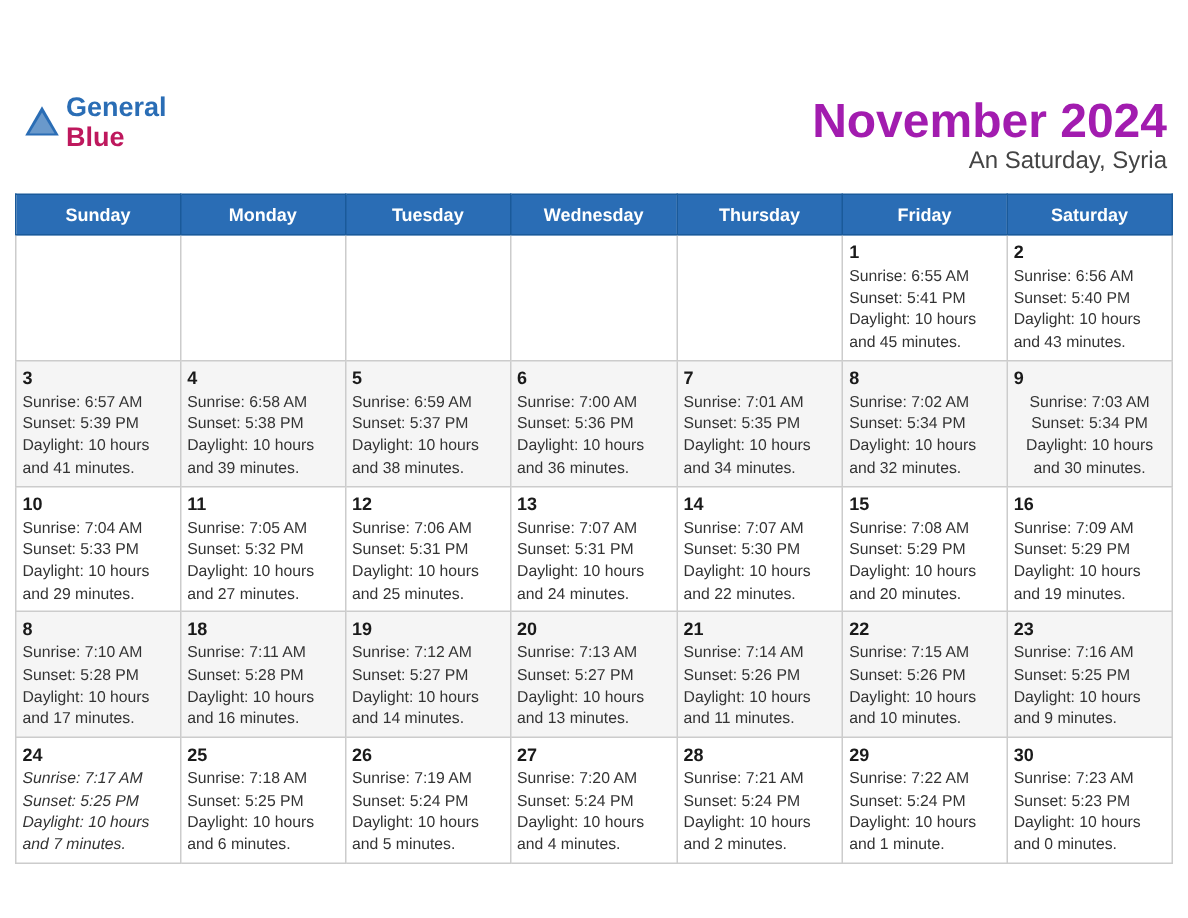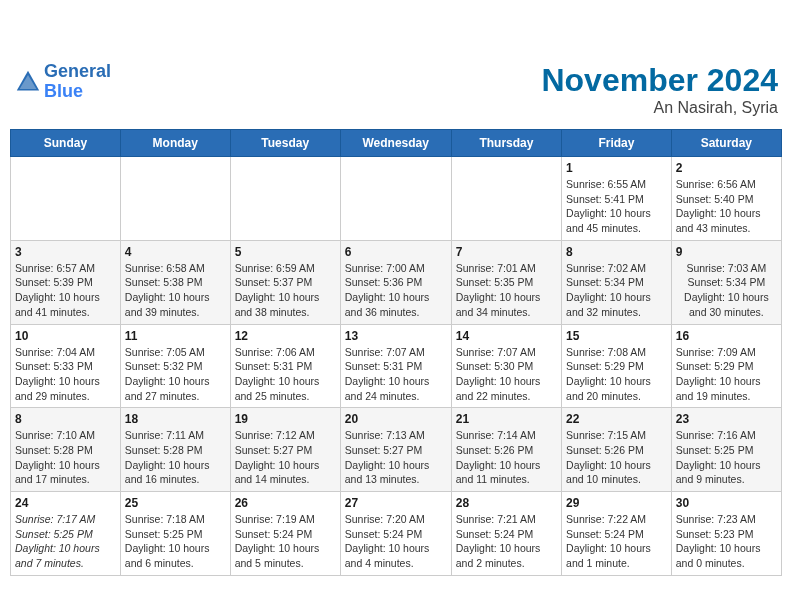--- a/index.html
+++ b/index.html
@@ -35,21 +35,21 @@
       width: 28px;
       height: 28px;
       margin-right: 2px;
     }
     .title-block {
       text-align: right;
     }
     .month-title {
       font-size: 32px;
       font-weight: bold;
-      color: #0369a1;
+      color: #a21caf;
     }
     .location-title {
       font-size: 16px;
       color: #444;
     }
     .calendar {
       width: 100%;
       border-collapse: collapse;
       font-size: 11px;
     }
@@ -92,26 +92,26 @@
 <body>
 
 <div class="header">
   <div class="logo">
     <svg class="logo-icon" viewBox="0 0 40 40">
       <polygon points="20,4 36,32 4,32" fill="#2a6db5"></polygon>
       <polygon points="20,10 32,30 8,30" fill="#fff" opacity="0.3"></polygon>
     </svg>
     <div class="logo-text">
       <div><span>General</span></div>
-      <div><span style="color:#3b82f6;">Blue</span></div>
+      <div><span style="color:#be185d;">Blue</span></div>
     </div>
   </div>
   <div class="title-block">
     <div class="month-title">November 2024</div>
-    <div class="location-title">An Nasirah, Syria</div>
+    <div class="location-title">An Saturday, Syria</div>
   </div>
 </div>
 
 <table class="calendar">
   <thead>
     <tr>
     <th>Sunday</th>
         <th>Monday</th>
         <th>Tuesday</th>
         <th>Wednesday</th>

